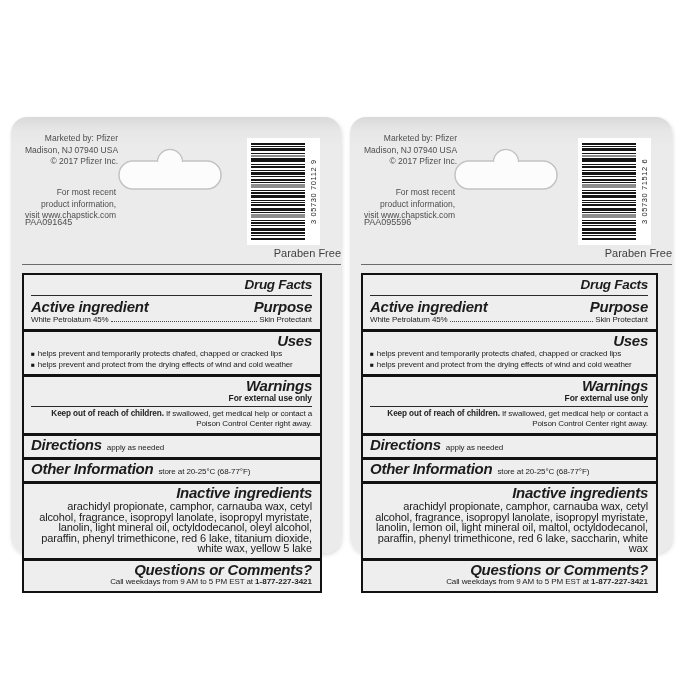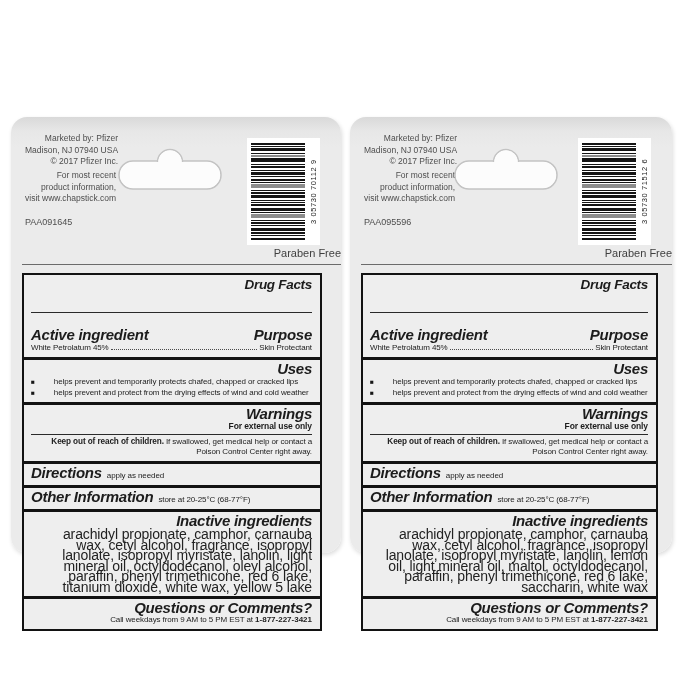--- a/index.html
+++ b/index.html
@@ -14,21 +14,21 @@
   .card{
     position:absolute;top:117px;height:436px;background:#eaeaea;
     background:linear-gradient(180deg,#d9d9d9 0px,#e7e7e7 14px,#ebebeb 30px,#ebebeb 100%);
     border-radius:16px;box-shadow:1px 2px 4px rgba(0,0,0,0.14);text-align:right;
   }
   .card-a{left:11px;width:330px;}
   .card-b{left:350px;width:322px;}
 
   .mktblock{position:absolute;left:14px;font-size:8.5px;line-height:11.5px;color:#4e4e4e;}
   .mkt1{top:16px;}
-  .mkt2{top:53px;}
+  .mkt2{top:70px;}
   .codeblock{position:absolute;left:14px;top:100px;font-size:9px;color:#4e4e4e;}
 
   
   .hole{position:absolute;top:25px;width:104px;height:48px;}
   .card-a .hole{left:107px;}
   .card-b .hole{left:104px;}
 
   
   .barcode{position:absolute;top:21px;right:21px;width:73px;height:107px;background:#ffffff;}
   .bars{position:absolute;left:4px;top:5px;right:15px;bottom:5px;overflow:hidden;}
@@ -59,35 +59,35 @@
 
   .h-big{
     font-style:italic;font-weight:bold;font-size:13.5px;letter-spacing:-0.3px;
     line-height:16px;
   }
   .h-sec{
     font-style:italic;font-weight:bold;font-size:15px;letter-spacing:-0.25px;
     line-height:14px;
   }
   .body-txt{font-size:8px;line-height:10px;letter-spacing:-0.1px;color:#222;}
-  .df-title{border-bottom:1.5px solid #2a2a2a;padding-bottom:19px;margin-bottom:15px;}
+  .df-title{border-bottom:1.5px solid #2a2a2a;padding-bottom:2px;margin-bottom:4px;}
 
   .ai-heads{display:flex;justify-content:space-between;align-items:baseline;margin-top:1px;}
   .ai-row{display:flex;align-items:baseline;margin-top:1px;}
   .leader{flex:1;border-bottom:1.5px dotted #4a4a4a;margin:0 2px 2px 2px;height:1px;}
 
-  .bullet-row{display:flex;margin-top:1px;gap:16px;}
+  .bullet-row{display:flex;margin-top:1px;}
   .bullet{font-size:6.5px;line-height:10px;margin-right:3px;color:#161616;}
 
   .ext-use{font-size:8.5px;font-weight:bold;line-height:11px;letter-spacing:-0.1px;
     border-bottom:1.2px solid #2a2a2a;padding-bottom:2px;margin-bottom:2px;}
   .keepout b{font-size:8.2px;}
 
   .inline-row{display:flex;align-items:baseline;gap:5px;}
-  .inact-txt{font-size:14px;line-height:10.5px;letter-spacing:-0.12px;color:#222;margin-top:1px;}
+  .inact-txt{font-size:11px;line-height:10.5px;letter-spacing:-0.12px;color:#222;margin-top:1px;}
   .qc-line b{letter-spacing:0;}
 </style>
 </head>
 <body>
 
 <div class="stage">
 
   <div class="card card-a">
 
     <div class="mktblock mkt1">

